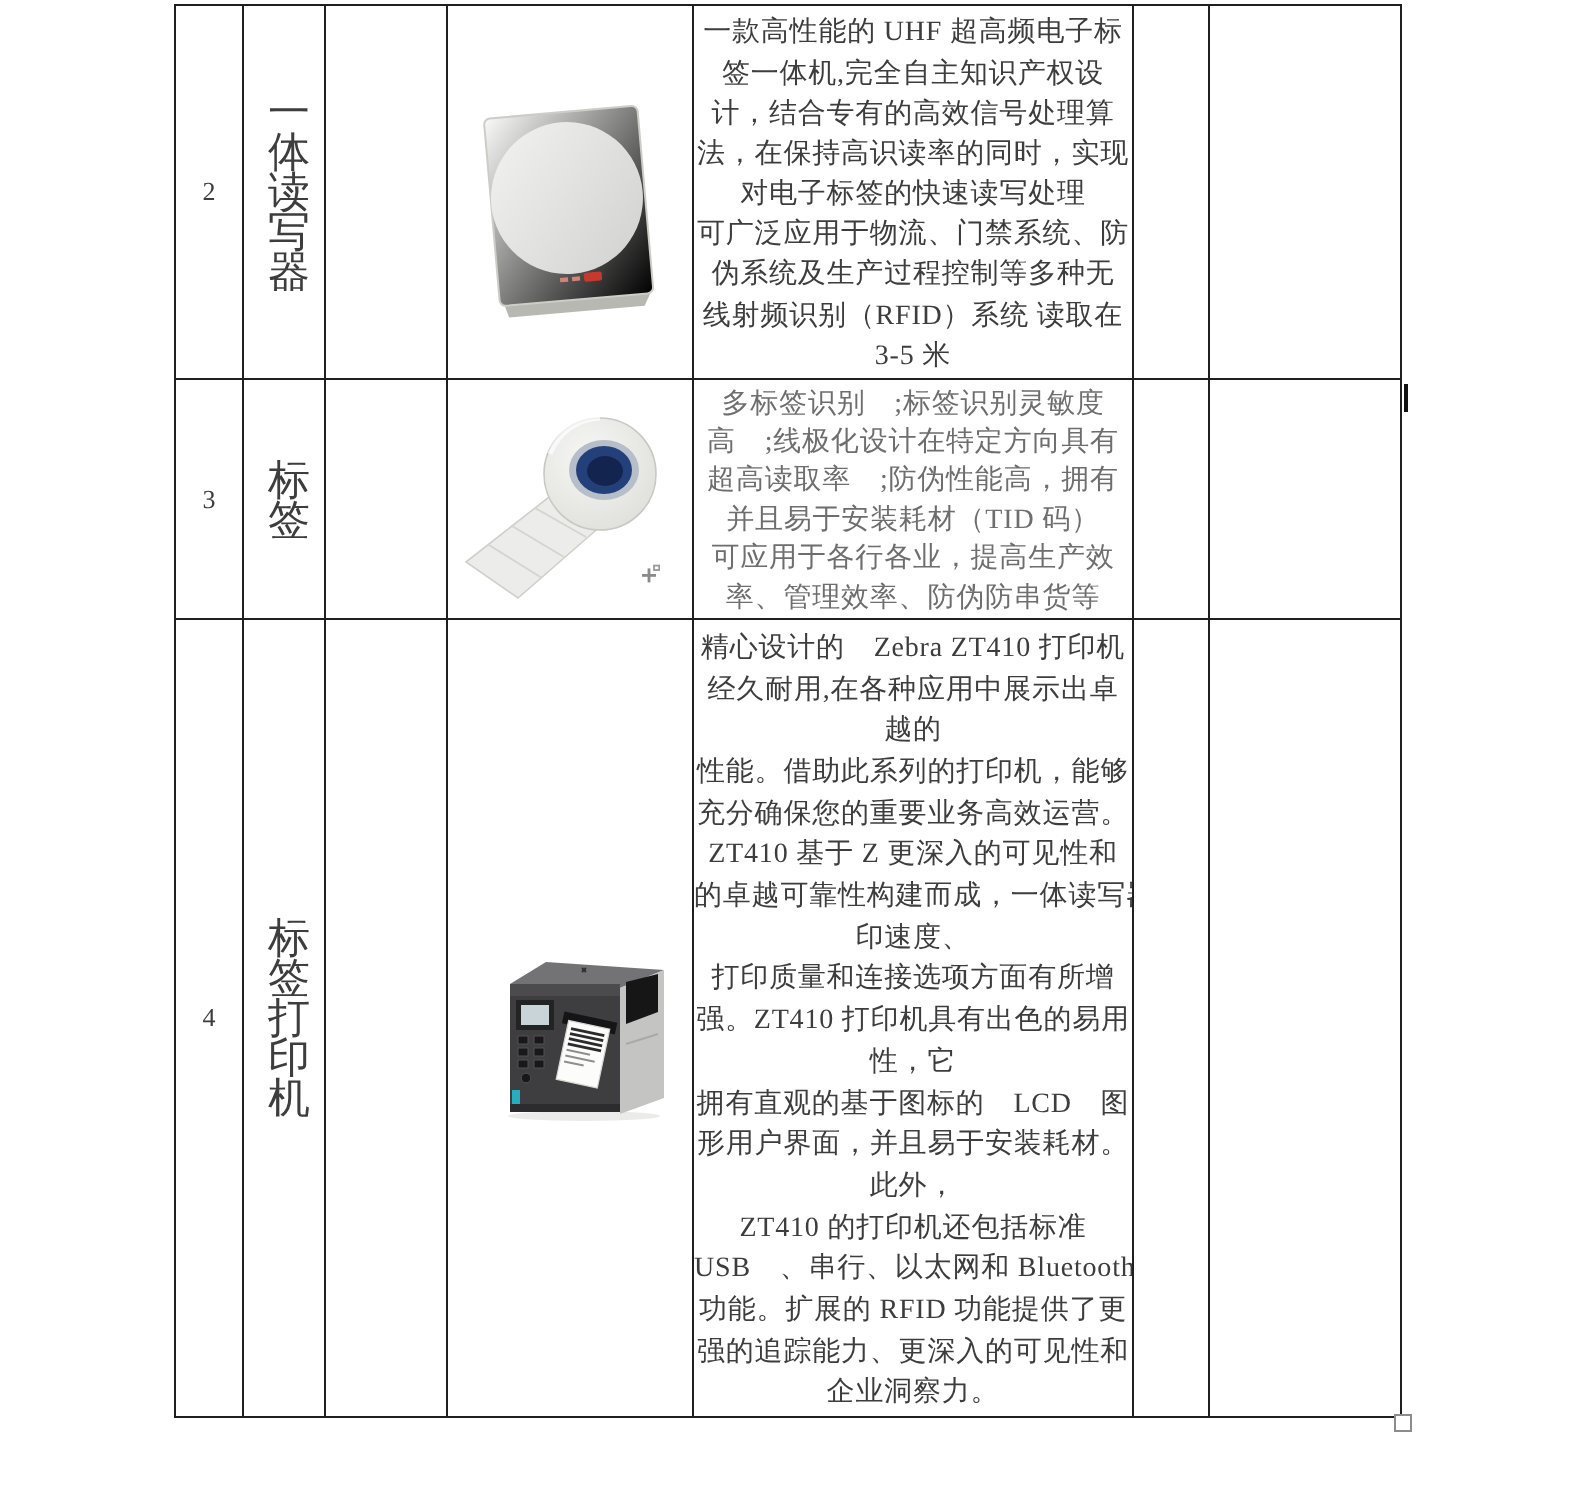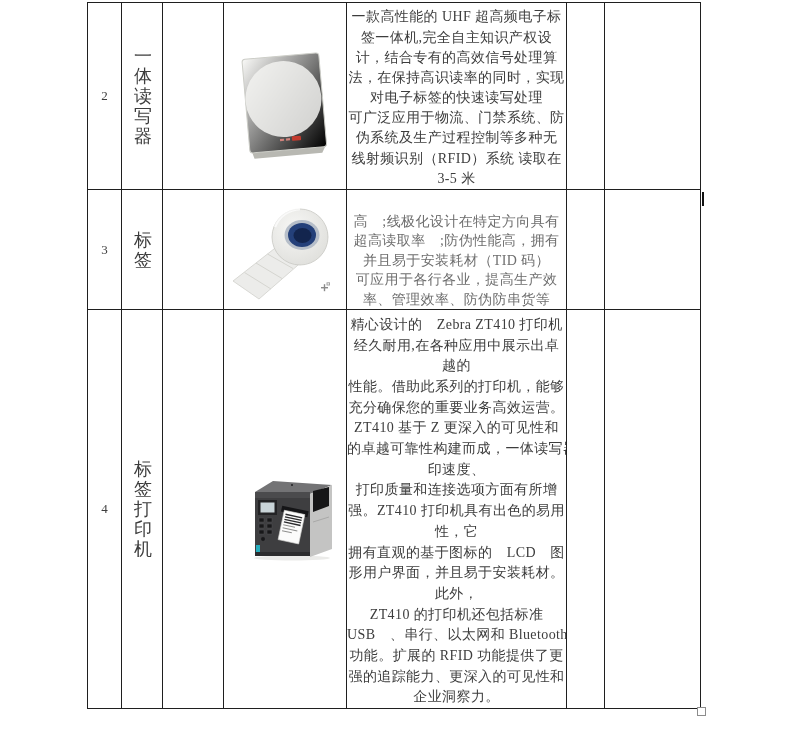--- a/index.html
+++ b/index.html
@@ -13,21 +13,21 @@
     position:absolute;left:87px;top:2px;
     display:grid;
     grid-template-columns:33px 40px 60px 122px 219px 37px 95px;
     grid-template-rows:186px 119px 398px;
     gap:1px;background:#1f1f1f;border:1px solid #1f1f1f;
   }
   .td{background:#ffffff;position:relative;overflow:hidden;justify-content:flex-end;}
   .num{display:flex;align-items:center;justify-content:center;
        font-size:13px;color:#3d3d3d;}
   .namecell{display:flex;align-items:center;justify-content:center;}
-  .vname{display:block;width:16px;font-size:18px;line-height:20px;color:#3d3d3d;
+  .vname{display:block;width:16px;font-size:21px;line-height:20px;color:#3d3d3d;
          word-break:break-all;text-align:center;letter-spacing:0;}
   .desc{display:flex;flex-direction:column;color:#3d3d3d;}
   .desc .dl{flex:0 0 auto;text-align:center;white-space:nowrap;overflow:hidden;
             font-size:14px;letter-spacing:0.4px;}
   .desc-r0{padding-top:3px;} .desc-r0 .dl{height:20.2px;line-height:20.2px;}
   .desc-r1{padding-top:2px;} .desc-r1 .dl{height:19.4px;line-height:19.4px;}
   .desc-r2{padding-top:3px;} .desc-r2 .dl{height:20.7px;line-height:20.7px;}
   .imgcell svg{position:absolute;}
   
   .caret{position:absolute;left:702px;top:192px;width:2px;height:14px;background:#121212;}
@@ -107,20 +107,21 @@
         <ellipse cx="73" cy="32" rx="14" ry="12" fill="#24407a"></ellipse>
         <ellipse cx="73.5" cy="32.5" rx="9" ry="7.5" fill="#13254e"></ellipse>
       </svg>
       <svg class="anchor-mark" width="10" height="10" viewBox="0 0 10 10">
         <rect x="1" y="5" width="7" height="1.4" fill="#8a8a8a"></rect>
         <rect x="3.8" y="2.2" width="1.4" height="7" fill="#8a8a8a"></rect>
         <rect x="7" y="0.8" width="2.6" height="2.2" fill="none" stroke="#9a9a9a" stroke-width="0.9"></rect>
       </svg>
     </div>
     <div class="td desc desc-r1" style="color:#6e6e6e;">
+      <div class="dl">多标签识别　;标签识别灵敏度</div>
       <div class="dl">高　;线极化设计在特定方向具有</div>
       <div class="dl">超高读取率　;防伪性能高，拥有</div>
       <div class="dl">并且易于安装耗材（TID 码）</div>
       <div class="dl">可应用于各行各业，提高生产效</div>
       <div class="dl">率、管理效率、防伪防串货等</div>
     </div>
     <div class="td"></div>
     <div class="td"></div>
 
     <div class="td num">

